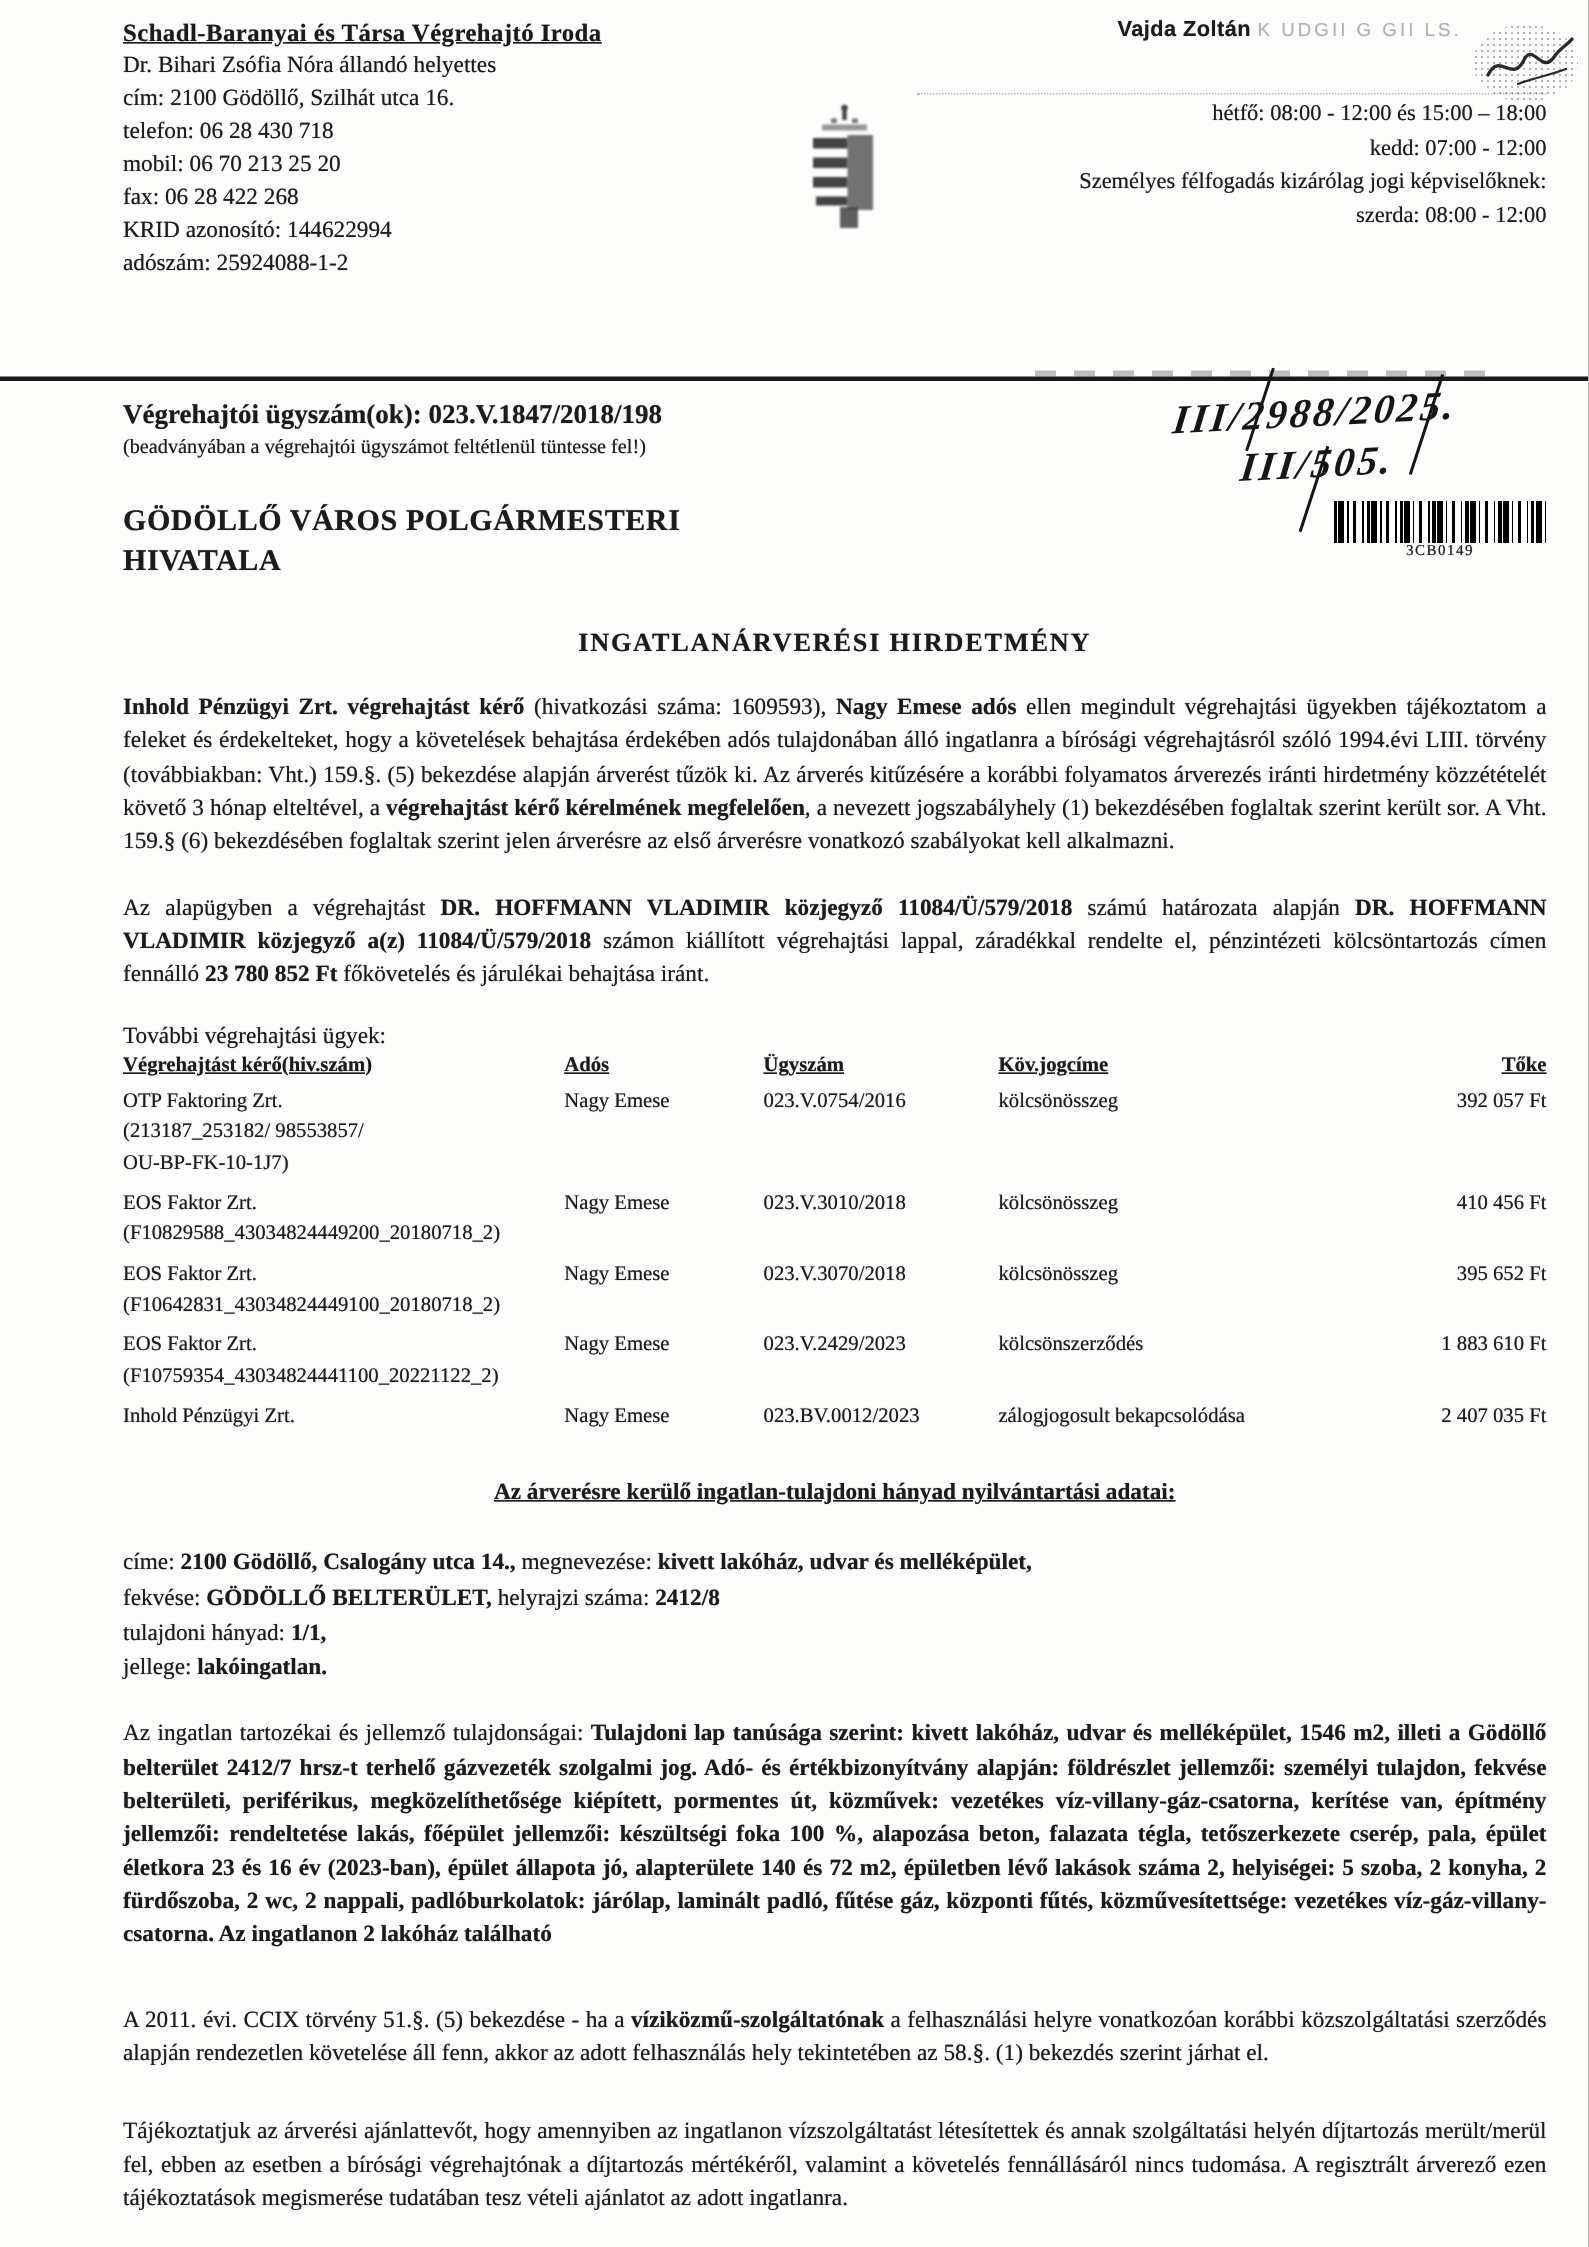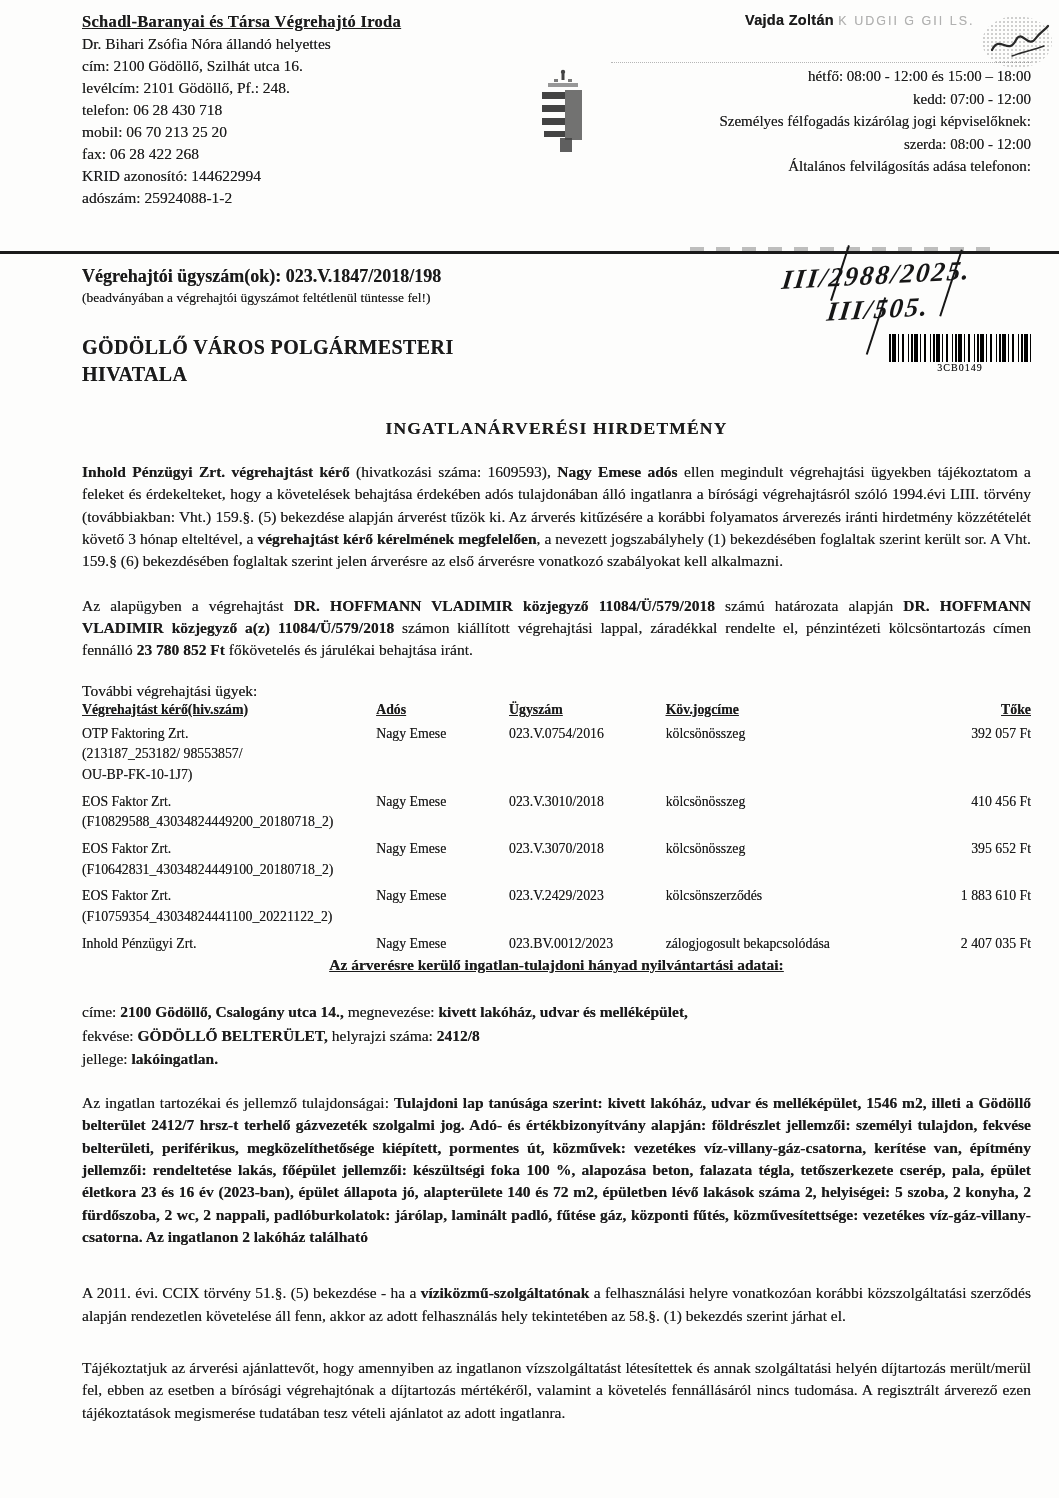--- a/index.html
+++ b/index.html
@@ -51,36 +51,35 @@
   .doc-title{text-align:center;font-size:17.5px;font-weight:bold;letter-spacing:1.2px;margin-top:30px;}
   .para{font-size:15.5px;line-height:1.44;text-align:justify;margin-top:22px;}
   .label-line{font-size:15.5px;margin-top:20px;}
   
   table.claims{width:100%;border-collapse:collapse;table-layout:fixed;margin-top:0;font-size:13.8px;}
   table.claims th{font-weight:bold;text-decoration:underline;text-align:left;padding:2px 0;}
   table.claims th.c-toke, table.claims td.c-toke{text-align:right;}
   table.claims td{vertical-align:top;padding:4px 0 2px 0;line-height:1.5;}
   col.w1{width:31%;}col.w2{width:14%;}col.w3{width:16.5%;}col.w4{width:21.5%;}col.w5{width:17%;}
   
-  .section-title{text-align:center;font-size:15.5px;font-weight:bold;text-decoration:underline;}
+  .section-title{text-align:center;font-size:15.5px;font-weight:bold;text-decoration:underline;margin-top:30px;}
   .prop-lines{font-size:15.5px;line-height:1.5;margin-top:26px;}
   b{font-weight:bold;}
 </style>
 </head>
 <body>
 
 <div class="page">
 
   <div class="hdr">
     <div class="hdr-left">
       <div class="office-name">Schadl-Baranyai és Társa Végrehajtó Iroda</div>
       <div>Dr. Bihari Zsófia Nóra állandó helyettes</div>
       <div>
           <div>cím: 2100 Gödöllő, Szilhát utca 16.</div>
-          <div>levélcím: 2101 Gödöllő, Pf.: 248.</div>
           <div>telefon: 06 28 430 718</div>
           <div>mobil: 06 70 213 25 20</div>
           <div>fax: 06 28 422 268</div>
           <div>KRID azonosító: 144622994</div>
           <div>adószám: 25924088-1-2</div>
         </div>
     </div>
 
     <div class="coa">
       <svg width="54" height="92" viewBox="0 0 54 92" xmlns="http://www.w3.org/2000/svg">
@@ -111,21 +110,20 @@
         <path d="M10,34 C18,18 26,40 34,24 C40,12 46,34 54,22 C58,16 63,14 66,10" fill="none" stroke="#2b2b2b" stroke-width="2.2" stroke-linecap="round"></path>
         <path d="M30,40 C40,36 52,34 62,30" fill="none" stroke="#2b2b2b" stroke-width="1.4" stroke-linecap="round"></path>
       </svg>
     </div>
 
     <div class="hdr-right">
         <div>hétfő: 08:00 - 12:00 és 15:00 – 18:00</div>
         <div>kedd: 07:00 - 12:00</div>
         <div>Személyes félfogadás kizárólag jogi képviselőknek:</div>
         <div>szerda: 08:00 - 12:00</div>
-        <div>Általános felvilágosítás adása telefonon:</div>
       </div>
 
     <div class="hdr-rule-ticks"></div>
     <div class="hdr-rule"></div>
   </div>
 
   <div class="content">
 
     <div class="case-line">
       <div class="case-label">Végrehajtói ügyszám(ok): 023.V.1847/2018/198</div>
@@ -225,20 +223,21 @@
             <td class="c-toke">2 407 035 Ft</td>
           </tr>
         </tbody>
     </table>
 
     <div class="section-title">Az árverésre kerülő ingatlan-tulajdoni hányad nyilvántartási adatai:</div>
 
     <div class="prop-lines">
       <div><span>címe: </span><b>2100 Gödöllő, Csalogány utca 14.,</b><span> megnevezése: </span><b>kivett lakóház, udvar és melléképület,</b></div>
       <div><span>fekvése: </span><b>GÖDÖLLŐ BELTERÜLET,</b><span> helyrajzi száma: </span><b>2412/8</b></div>
+      <div><span>tulajdoni hányad: </span><b>1/1,</b></div>
       <div><span>jellege: </span><b>lakóingatlan.</b></div>
     </div>
 
     <div class="para"><span>Az ingatlan tartozékai és jellemző tulajdonságai: </span><b>Tulajdoni lap tanúsága szerint: kivett lakóház, udvar és melléképület, 1546 m2, illeti a Gödöllő belterület 2412/7 hrsz-t terhelő gázvezeték szolgalmi jog. Adó- és értékbizonyítvány alapján: földrészlet jellemzői: személyi tulajdon, fekvése belterületi, periférikus, megközelíthetősége kiépített, pormentes út, közművek: vezetékes víz-villany-gáz-csatorna, kerítése van, építmény jellemzői: rendeltetése lakás, főépület jellemzői: készültségi foka 100 %, alapozása beton, falazata tégla, tetőszerkezete cserép, pala, épület életkora 23 és 16 év (2023-ban), épület állapota jó, alapterülete 140 és 72 m2, épületben lévő lakások száma 2, helyiségei: 5 szoba, 2 konyha, 2 fürdőszoba, 2 wc, 2 nappali, padlóburkolatok: járólap, laminált padló, fűtése gáz, központi fűtés, közművesítettsége: vezetékes víz-gáz-villany-csatorna. Az ingatlanon 2 lakóház található</b></div>
 
 
     <div class="para" style="margin-top:34px;"><span>A 2011. évi. CCIX törvény 51.§. (5) bekezdése - ha a </span><b>víziközmű-szolgáltatónak</b><span> a felhasználási helyre vonatkozóan korábbi közszolgáltatási szerződés alapján rendezetlen követelése áll fenn, akkor az adott felhasználás hely tekintetében az 58.§. (1) bekezdés szerint járhat el.</span></div>
 
     <div class="para" style="margin-top:30px;"><span>Tájékoztatjuk az árverési ajánlattevőt, hogy amennyiben az ingatlanon vízszolgáltatást létesítettek és annak szolgáltatási helyén díjtartozás merült/merül fel, ebben az esetben a bírósági végrehajtónak a díjtartozás mértékéről, valamint a követelés fennállásáról nincs tudomása. A regisztrált árverező ezen tájékoztatások megismerése tudatában tesz vételi ajánlatot az adott ingatlanra.</span></div>
 

